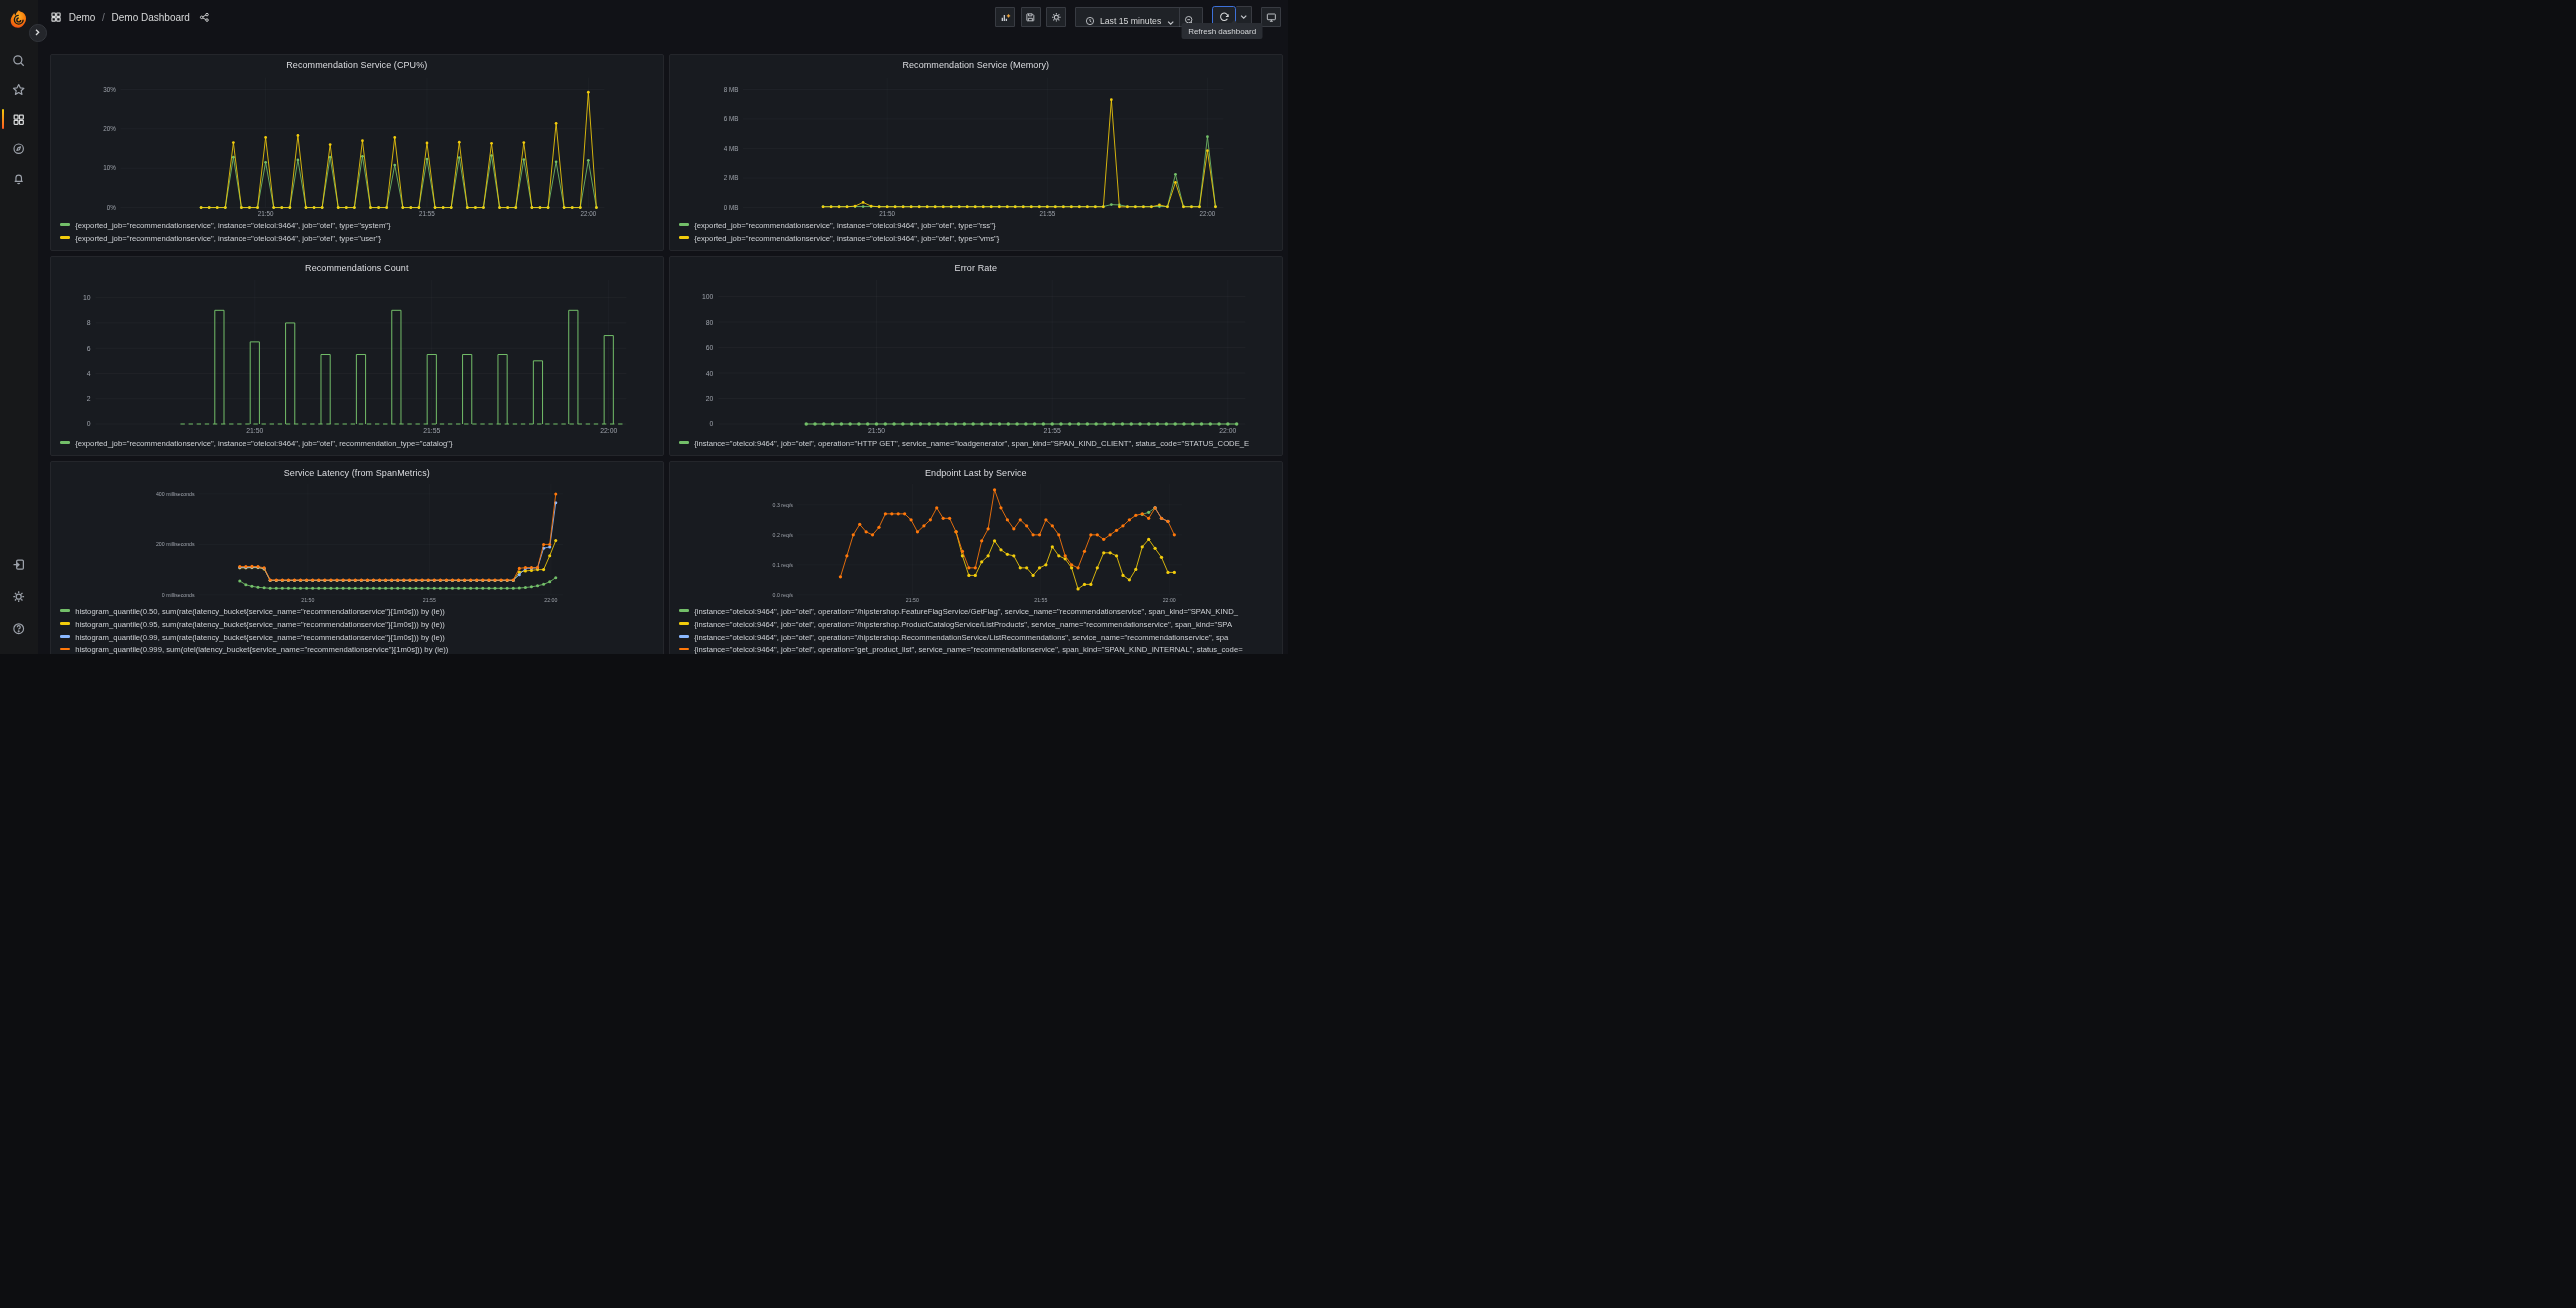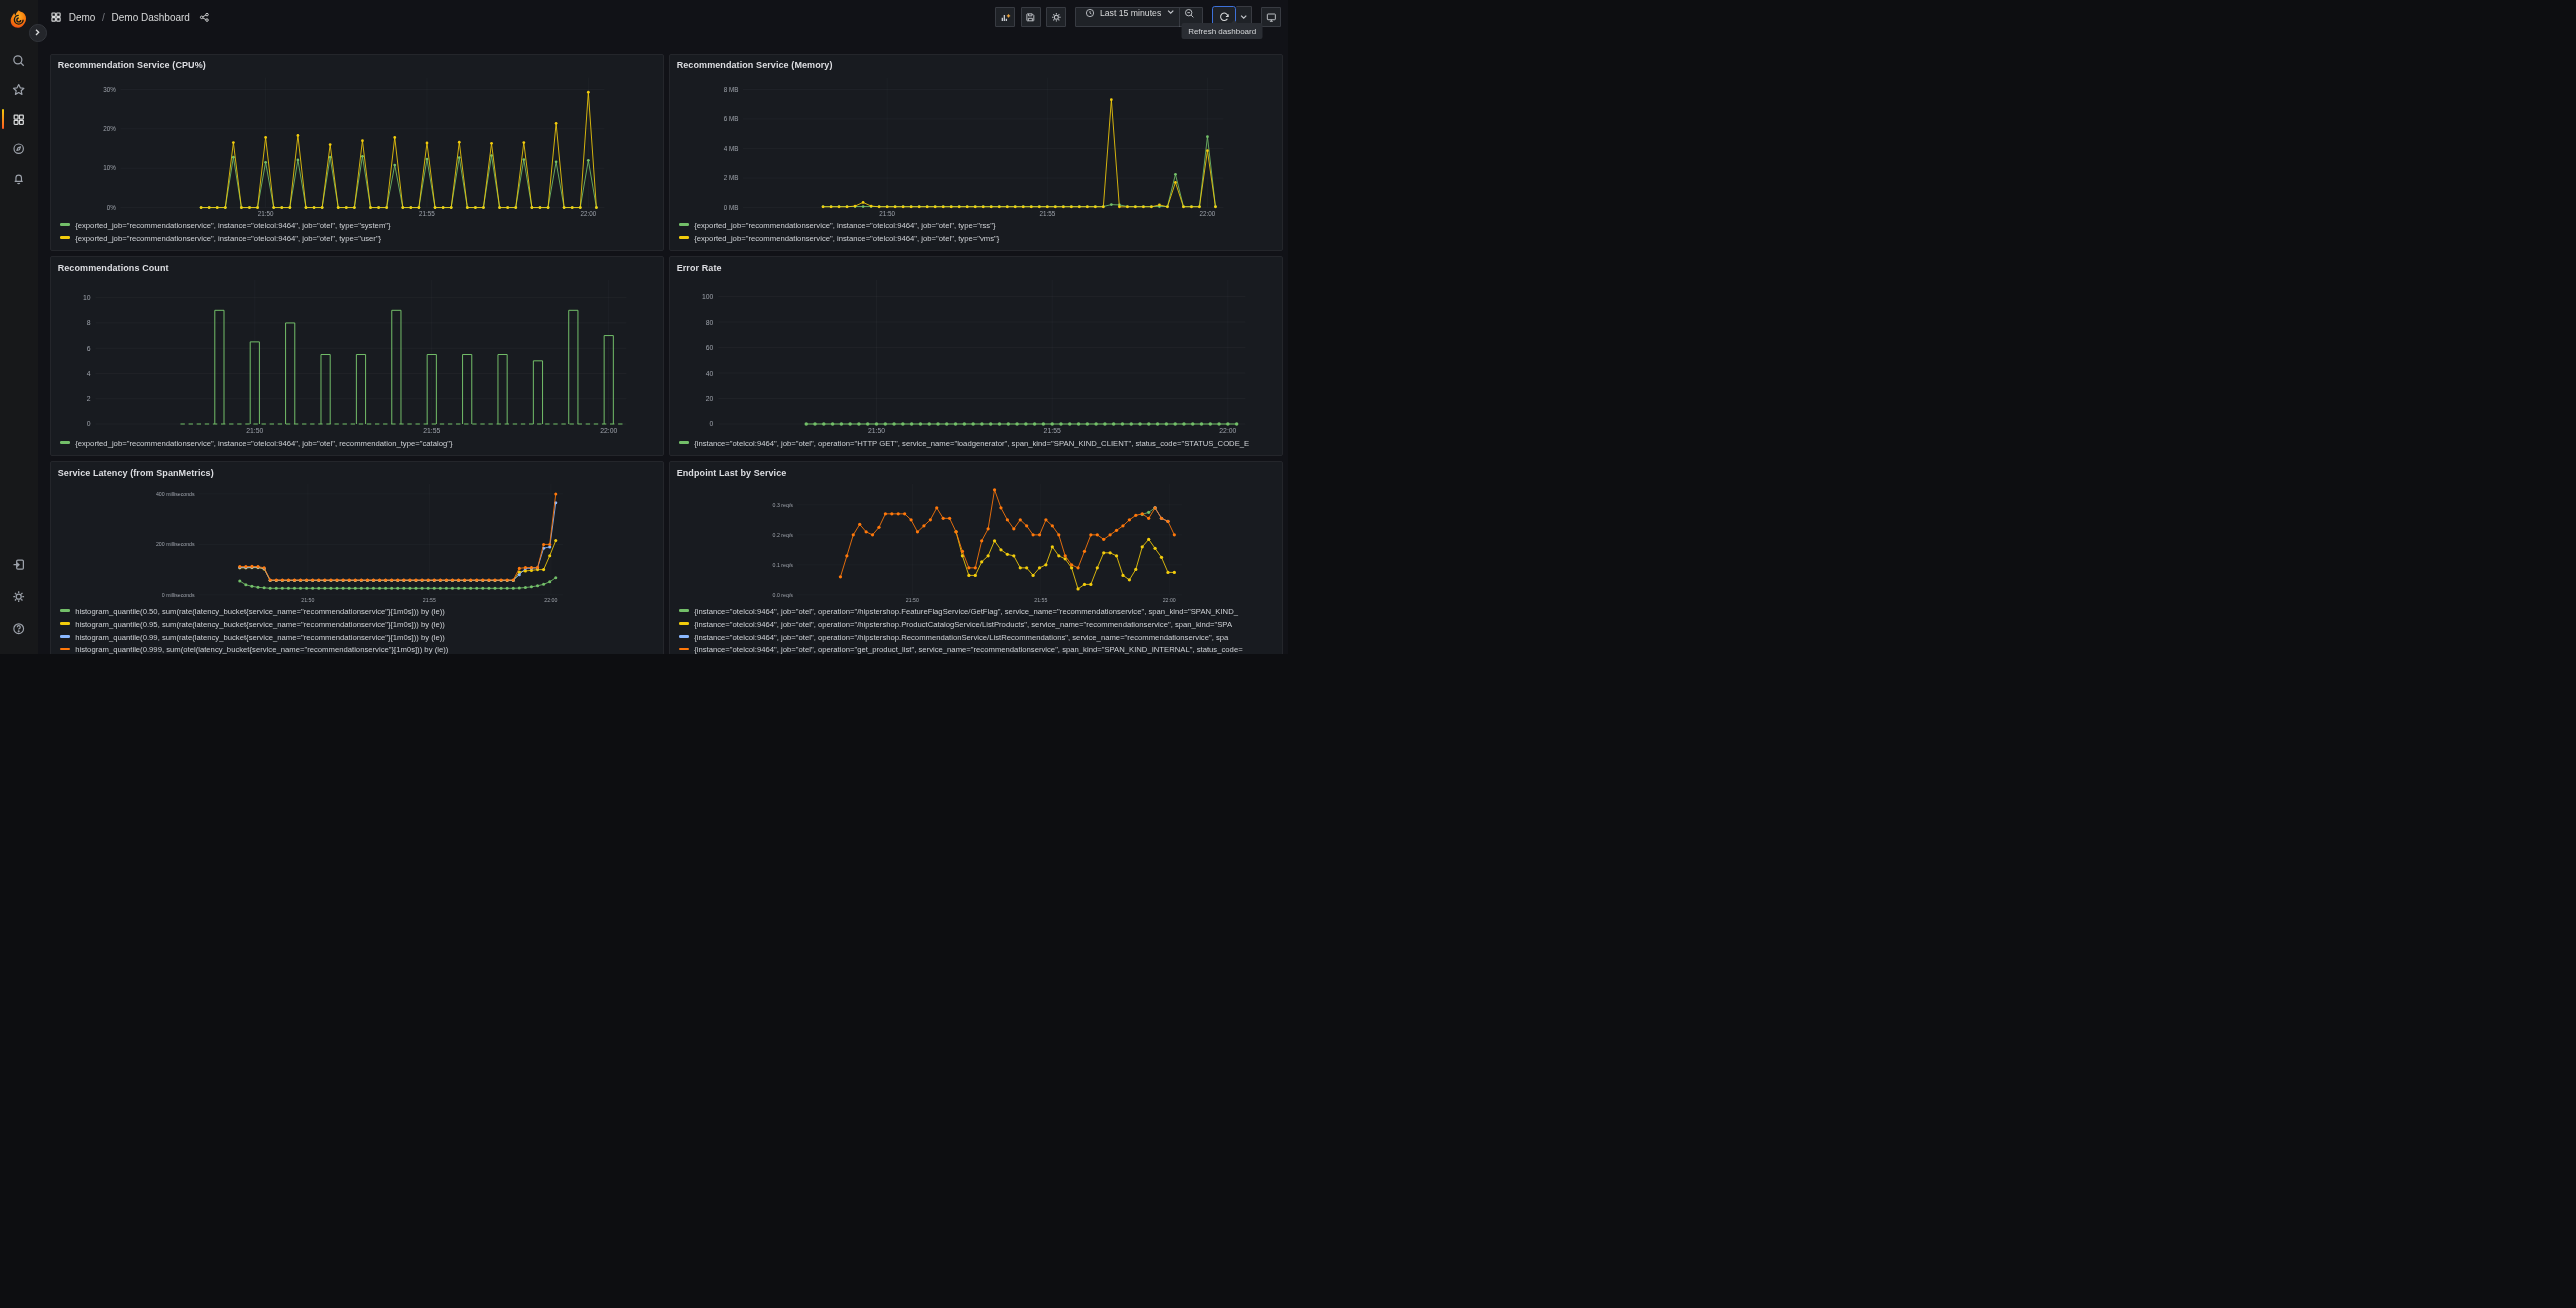--- a/index.html
+++ b/index.html
@@ -17,32 +17,32 @@
   .expand-chip{position:absolute;left:29px;top:24px;width:17.5px;height:17.5px;border-radius:50%;background:#24262b;border:0.7px solid #33363c;display:flex;align-items:center;justify-content:center;color:#d8d9da;z-index:6;cursor:pointer}
   
   .header{position:absolute;left:38px;top:0;right:0;height:34px;display:flex;align-items:center;padding:0 6.7px 0 12px}
   .crumb{display:flex;align-items:center;gap:6.7px;color:#d8d9da}
   .crumb .txt{font-size:10px;cursor:pointer}
   .crumb .sep{color:#73767d;font-size:10px}
   .toolbar{margin-left:auto;display:flex;align-items:center}
   .tb{height:20px;min-width:20px;display:flex;align-items:center;justify-content:center;background:#1f2227;border:0.7px solid rgba(204,208,220,0.15);border-radius:1.3px;color:#c5c8cd;cursor:pointer}
   .gap8{margin-left:5.4px}.gap14{margin-left:9.4px}
   .picker{padding:0 2.7px}
-  .picker .seg{display:flex;align-items:flex-start;gap:5.4px;padding:0 5.4px;height:100%}
+  .picker .seg{display:flex;align-items:flex-end;gap:5.4px;padding:0 5.4px;height:100%}
   .picker .ptext{font-size:8.7px;color:#d8d9da;white-space:nowrap}
   .pdivider{width:0.7px;height:19px;background:rgba(204,208,220,0.15)}
   .refresh-wrap{position:relative;display:flex;align-items:stretch}
   .tb.focus-ring{border:1.3px solid #3d71d9;border-radius:2.7px;width:24px;height:21.5px}
   .tooltip{position:absolute;top:17px;left:50%;transform:translateX(-62%);background:#2a2d33;color:#d5d7da;font-size:8px;padding:3.4px 6.7px;border-radius:2px;white-space:nowrap;z-index:9}
   .tooltip::before{content:'';position:absolute;top:-2.7px;left:62%;width:5.4px;height:5.4px;background:#2a2d33;transform:rotate(45deg)}
   
   .dash{position:absolute;left:38px;top:34px;right:0;bottom:-10.7px;padding:19.5px 5.4px 0 12px}
   .grid{display:grid;grid-template-columns:1fr 1fr;grid-template-rows:197px 200px 201px;gap:5.4px}
   .panel{background:#181b20;border:0.7px solid #24262b;border-radius:2px;display:flex;flex-direction:column;padding:4.7px 6.7px 4px;overflow:hidden}
-  .panel h2{font-size:9px;font-weight:700;color:#dddee2;height:14.8px;line-height:13.4px;cursor:pointer;letter-spacing:.01em}
+  .panel h2{font-size:9px;font-weight:400;color:#dddee2;text-align:center;height:14.8px;line-height:13.4px;cursor:pointer;letter-spacing:.01em}
   svg.chart{flex:1 1 auto;min-height:0;width:100%;overflow:visible}
   svg.chart text.tick{fill:#9ea3ab;font-size:11px;font-family:"Liberation Sans",sans-serif}
   ul.legend{list-style:none;flex:0 0 auto;margin:1.3px 0 0 2.7px}
   ul.legend li{height:12.8px;line-height:12.8px;white-space:nowrap;overflow:hidden;font-size:7.7px;color:#cfd2d6;cursor:pointer}
   ul.legend .swatch{display:inline-block;width:9.4px;height:2.7px;border-radius:1.3px;margin-right:5.4px;vertical-align:2px}
   .icon{display:block}
 </style>
 </head>
 <body>
 

